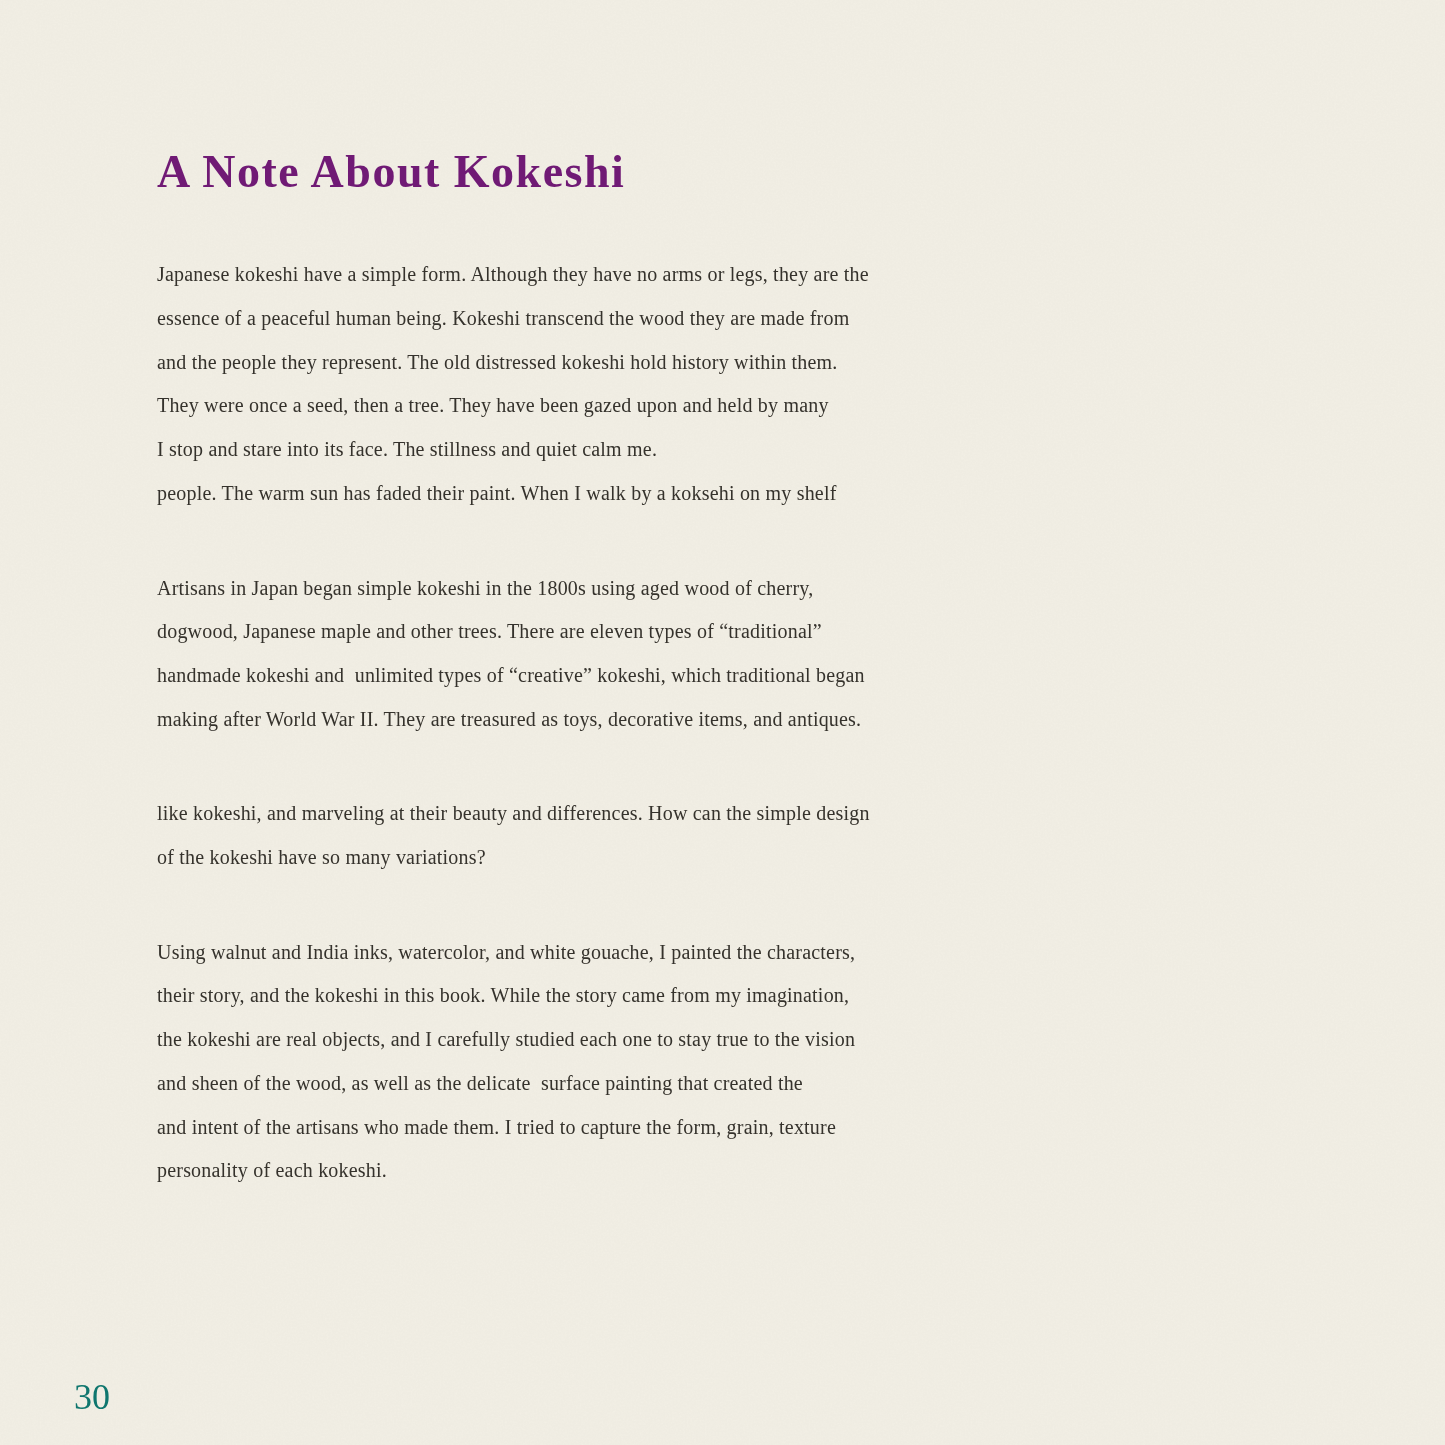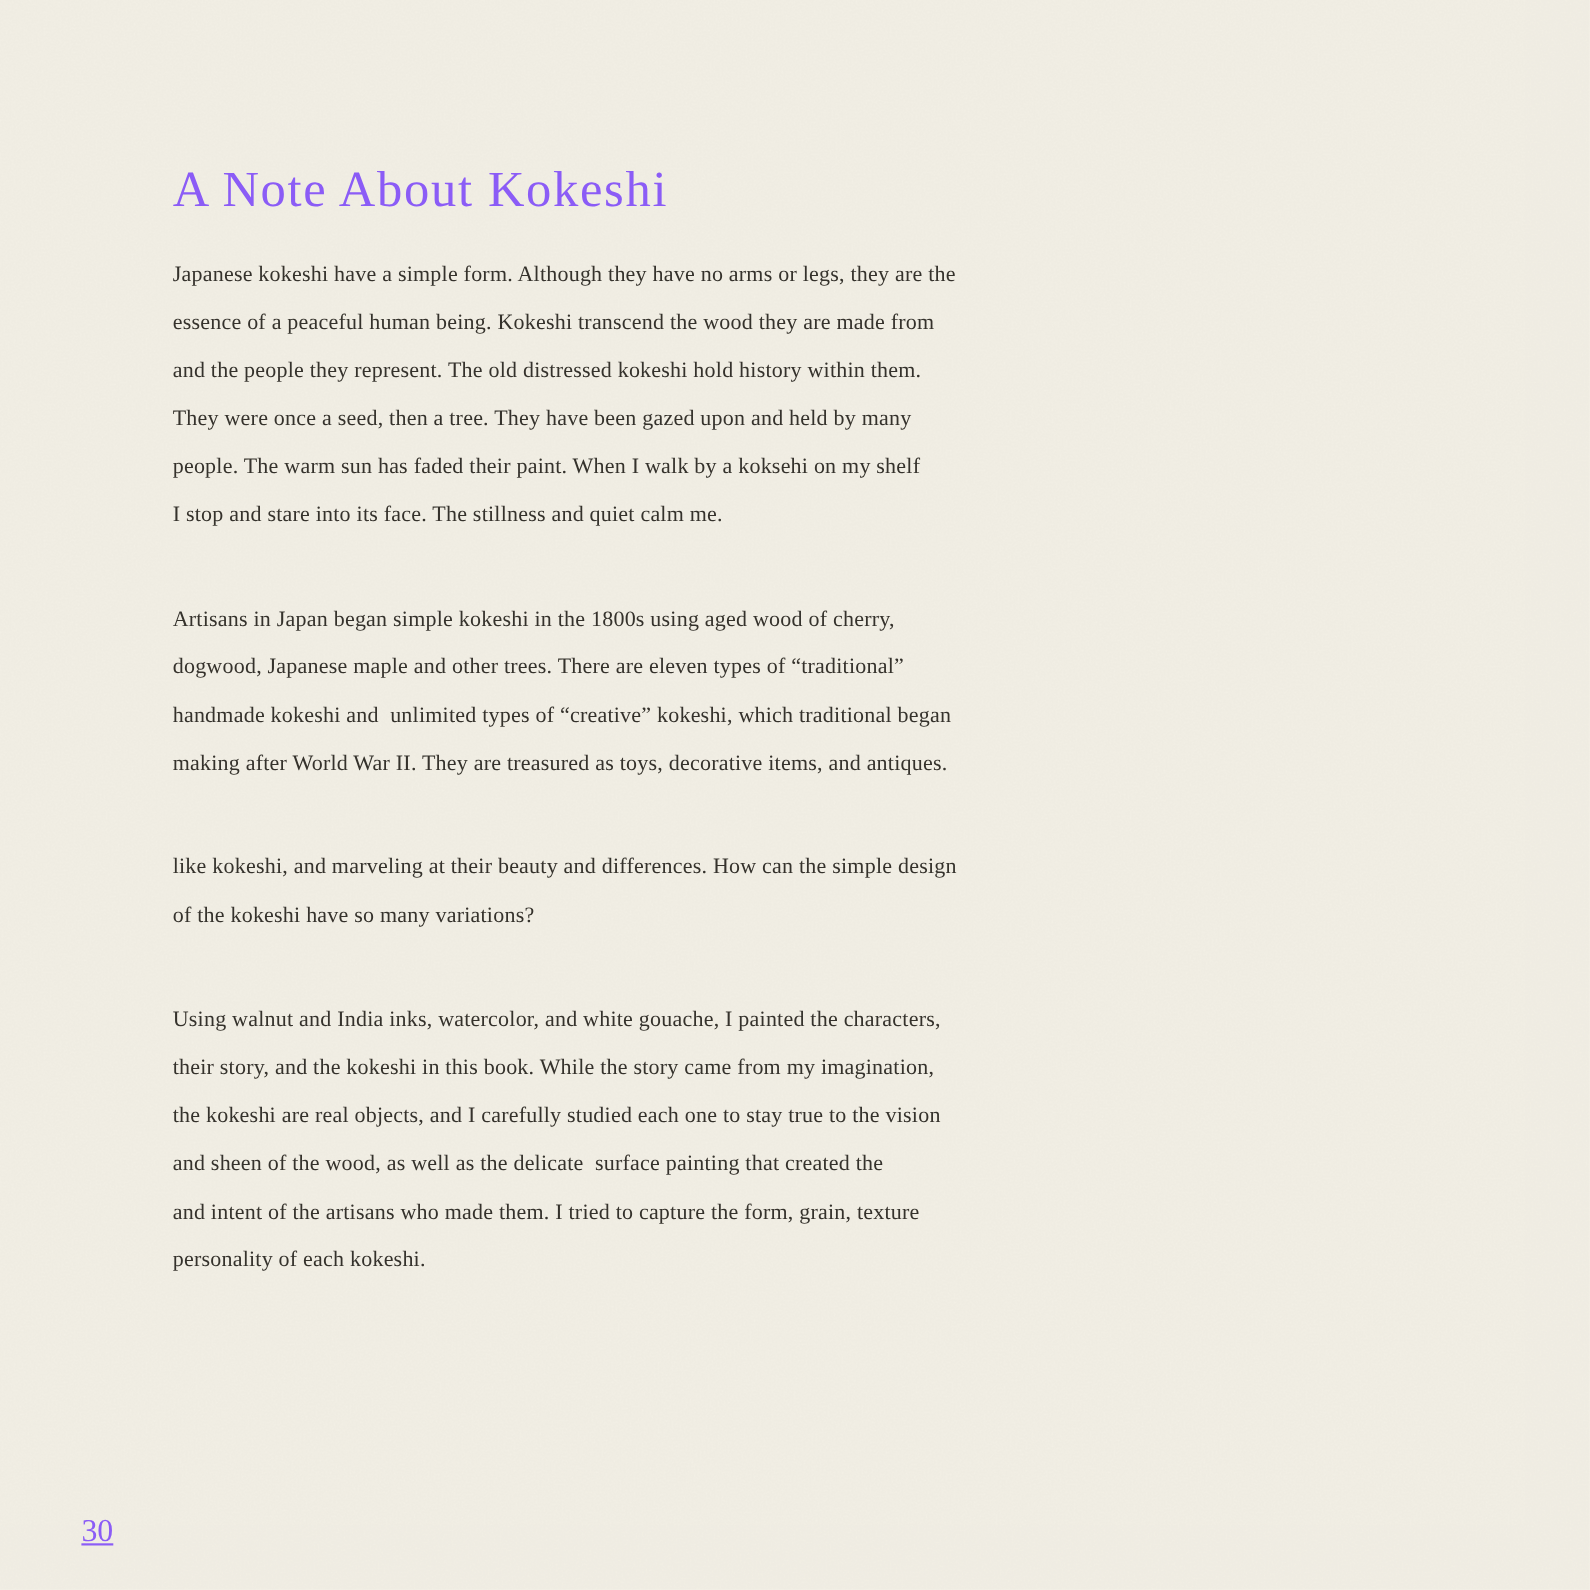--- a/index.html
+++ b/index.html
@@ -25,46 +25,45 @@
   .page {
     position: relative;
     z-index: 1;
     box-sizing: border-box;
     width: 100%;
     height: 100%;
     padding: 148px 130px 0 157px;
     color: #34312b;
   }
   h1.title {
-    margin: 0 0 32px 0;
+    margin: 0 0 57px 0;
     font-size: 46px;
-    font-weight: 400;
+    font-weight: 700;
     line-height: 1.05;
     letter-spacing: 1.5px;
-    color: #8b5cf6;
+    color: #701a75;
   }
   .body-text p.para {
     margin: 0 0 51px 0;
   }
   .body-text .line {
     display: block;
     white-space: pre;
     font-size: 20px;
     line-height: 43.7px;
     letter-spacing: 0.2px;
     color: #35322c;
   }
   .page-number {
     position: absolute;
     left: 74px;
     top: 1376px;
-    font-size: 29px;
-    color: #8b5cf6;
+    font-size: 36px;
+    color: #0f766e;
     z-index: 1;
-    text-decoration: underline;
   }
 </style>
 </head>
 <body>
 
 <svg class="paper-texture" xmlns="http://www.w3.org/2000/svg">
   <filter id="paper-noise">
     <feTurbulence type="fractalNoise" baseFrequency="0.55" numOctaves="3" seed="11" result="n"></feTurbulence>
     <feColorMatrix in="n" type="matrix" values="0 0 0 0 0.35  0 0 0 0 0.33  0 0 0 0 0.28  0.6 0.6 0.6 0 0"></feColorMatrix>
   </filter>
@@ -72,22 +71,22 @@
 </svg>
 
 <div class="page">
   <h1 class="title">A Note About Kokeshi</h1>
   <div class="body-text" id="body-text">
       <p class="para">
         <span class="line">Japanese kokeshi have a simple form. Although they have no arms or legs, they are the</span>
         <span class="line">essence of a peaceful human being. Kokeshi transcend the wood they are made from</span>
         <span class="line">and the people they represent. The old distressed kokeshi hold history within them.</span>
         <span class="line">They were once a seed, then a tree. They have been gazed upon and held by many</span>
+        <span class="line">I stop and stare into its face. The stillness and quiet calm me.</span>
         <span class="line">people. The warm sun has faded their paint. When I walk by a koksehi on my shelf</span>
-        <span class="line">I stop and stare into its face. The stillness and quiet calm me.</span>
       </p>
       <p class="para">
         <span class="line">Artisans in Japan began simple kokeshi in the 1800s using aged wood of cherry,</span>
         <span class="line">dogwood, Japanese maple and other trees. There are eleven types of “traditional”</span>
         <span class="line">handmade kokeshi and  unlimited types of “creative” kokeshi, which traditional began</span>
         <span class="line">making after World War II. They are treasured as toys, decorative items, and antiques.</span>
       </p>
       <p class="para">
         <span class="line">like kokeshi, and marveling at their beauty and differences. How can the simple design</span>
         <span class="line">of the kokeshi have so many variations?</span>

